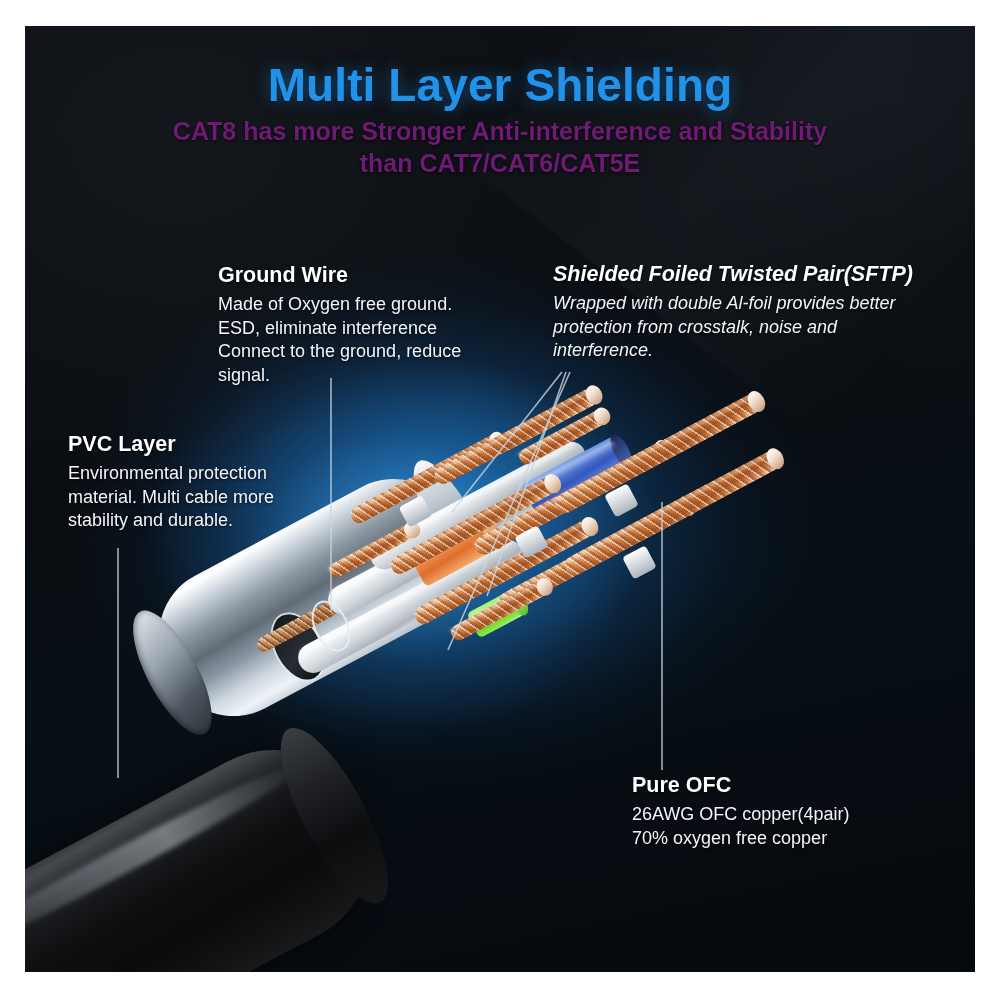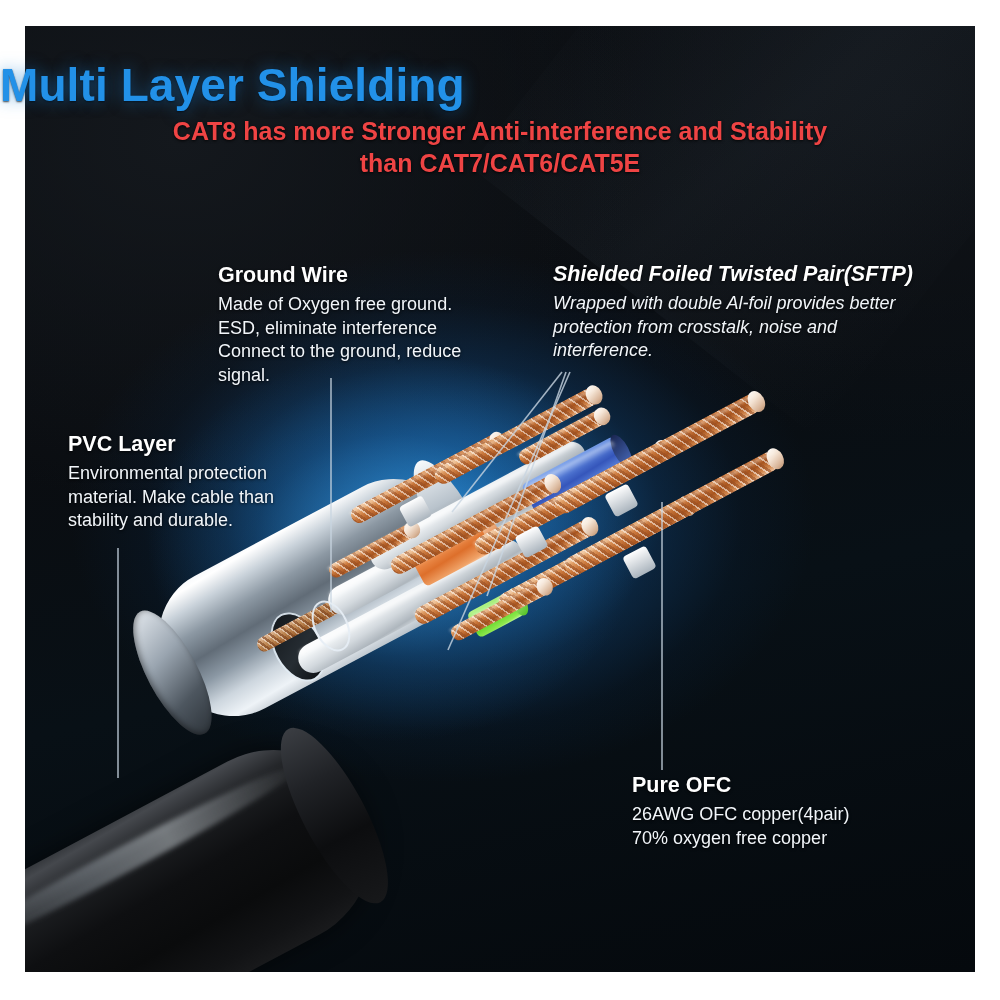--- a/index.html
+++ b/index.html
@@ -24,25 +24,25 @@
                         rgba(9,38,70,.20) 66%, rgba(6,18,34,0) 82%);}
   .bg-glow2{position:absolute;left:8%;top:28%;width:70%;height:56%;
       background:radial-gradient(ellipse 50% 50% at 44% 48%,
                  rgba(62,160,228,.55) 0%, rgba(30,110,180,.22) 42%, rgba(0,0,0,0) 74%);}
   .bg-sheenA{position:absolute;left:56%;top:-12%;width:46%;height:46%;
       transform:rotate(38deg);
       background:linear-gradient(100deg, rgba(255,255,255,0) 0%,
                  rgba(140,165,190,.055) 50%, rgba(255,255,255,0) 100%);}
 
   
-  .title{position:absolute;left:0;right:0;top:58px;text-align:left;
+  .title{position:absolute;left:0;right:0;top:58px;text-align:center;
          font-size:46px;font-weight:700;letter-spacing:.1px;color:#2291e8;
          text-shadow:0 0 16px rgba(28,128,210,.55),0 1px 2px rgba(0,0,0,.75);}
   .sub{position:absolute;left:0;right:0;top:115px;text-align:center;
-       font-size:25px;font-weight:700;line-height:1.28;color:#ef4444;
+       font-size:25px;font-weight:700;line-height:1.28;color:#701a75;
        text-shadow:0 1px 3px rgba(0,0,0,.85);}
 
   
   .callout{position:absolute;}
   .co-h{font-size:21.5px;font-weight:700;color:#ffffff;line-height:1.2;
         margin-bottom:4px;text-shadow:0 1px 3px rgba(0,0,0,.8);}
   .co-b{font-size:18px;font-weight:400;color:#f2f6fa;line-height:1.32;
         text-shadow:0 1px 3px rgba(0,0,0,.8);}
 
   #co-ground{left:218px;top:263px;width:300px;}
@@ -272,21 +272,21 @@
       <div>Wrapped with double Al-foil provides better</div>
       <div>protection from crosstalk, noise and</div>
       <div>interference.</div>
     </div>
   </div>
 
   <div class="callout" id="co-pvc">
     <div class="co-h">PVC Layer</div>
     <div class="co-b">
       <div>Environmental protection</div>
-      <div>material. Make cable than</div>
+      <div>material. Multi cable more</div>
       <div>stability and durable.</div>
     </div>
   </div>
 
   <div class="callout" id="co-ofc">
     <div class="co-h">Pure OFC</div>
     <div class="co-b">
       <div>26AWG OFC copper(4pair)</div>
       <div>70% oxygen free copper</div>
     </div>

